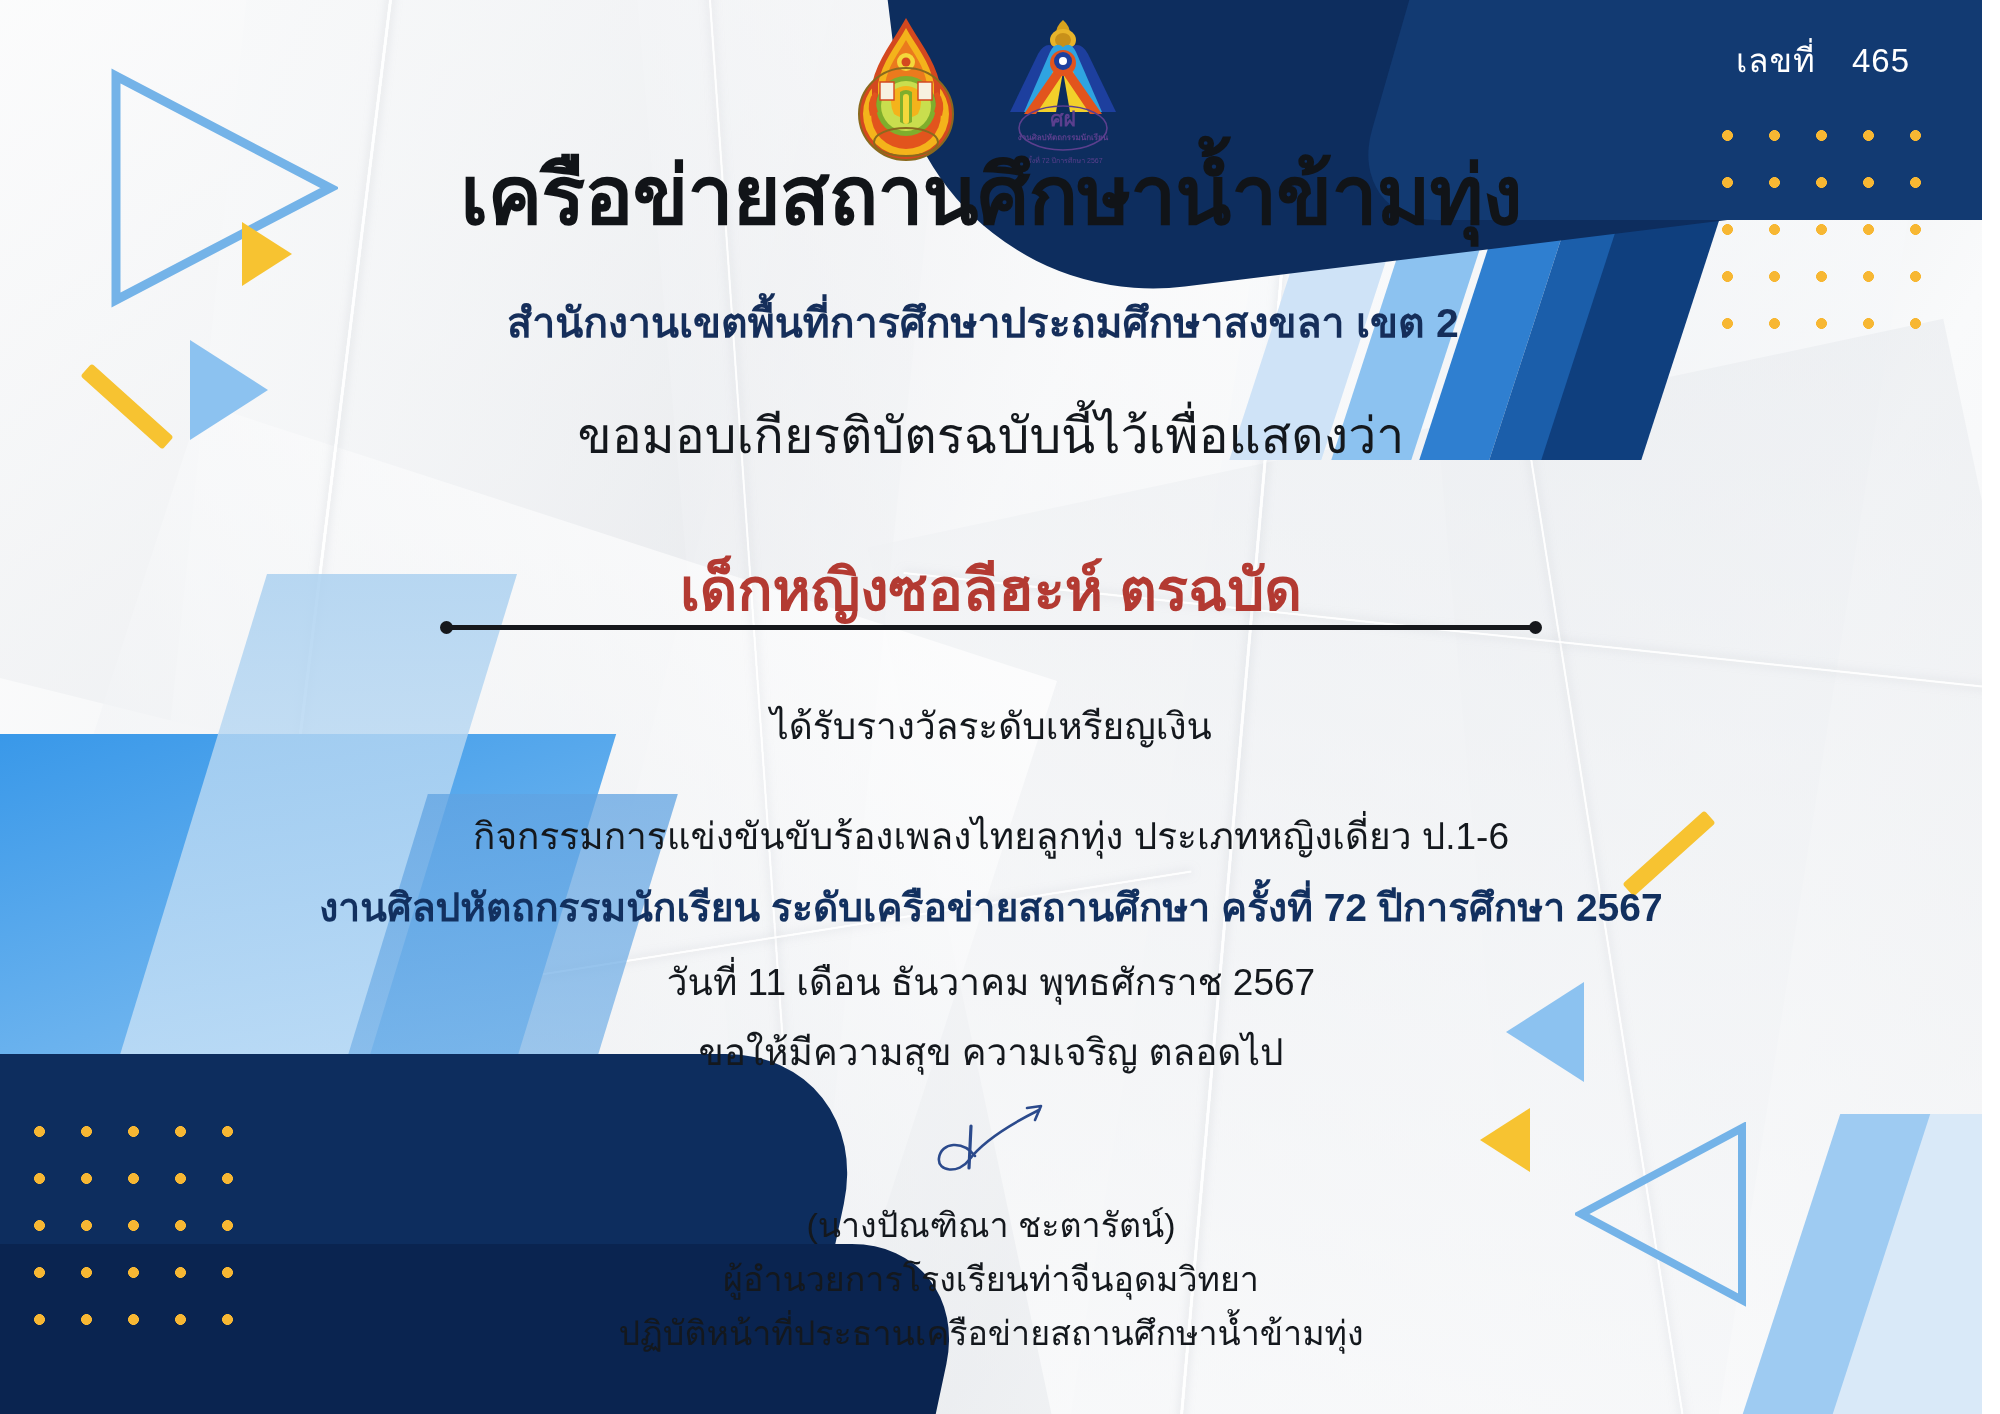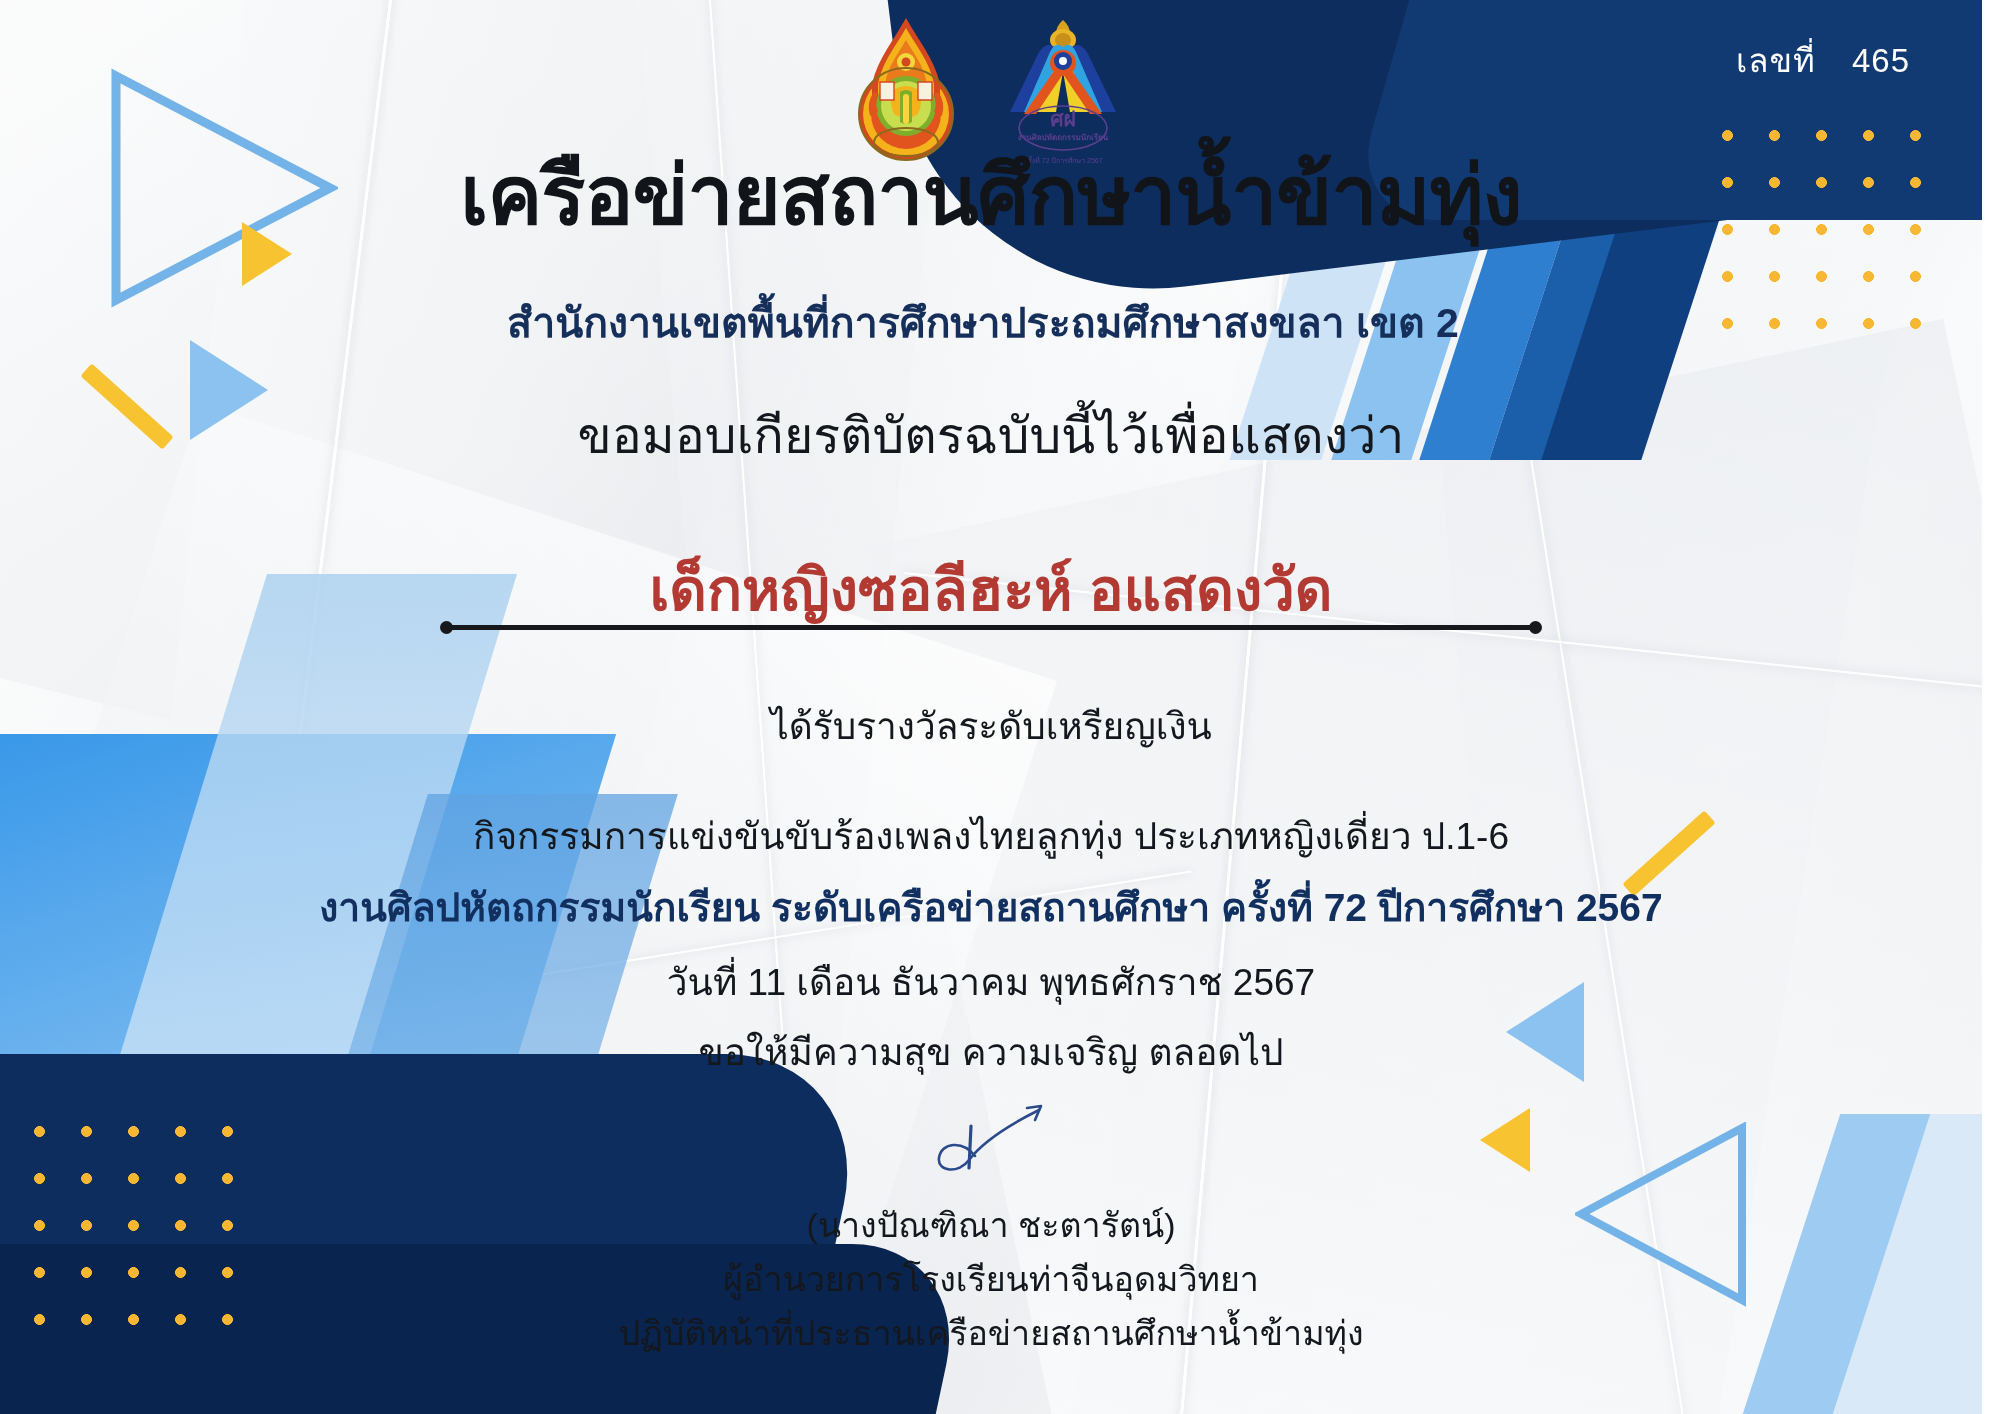--- a/index.html
+++ b/index.html
@@ -286,21 +286,21 @@
         </svg>
         <div class="logo-cap">ครั้งที่ 72 ปีการศึกษา 2567</div>
       </div>
 
     </div>
 
     <div class="title">เครือข่ายสถานศึกษาน้ำข้ามทุ่ง</div>
     <div class="subtitle">สำนักงานเขตพื้นที่การศึกษาประถมศึกษาสงขลา  เขต  2</div>
     <div class="intro">ขอมอบเกียรติบัตรฉบับนี้ไว้เพื่อแสดงว่า</div>
 
-    <div class="name">เด็กหญิงซอลีฮะห์ อแสดงวัด</div>
+    <div class="name">เด็กหญิงซอลีฮะห์ ตรฉบัด</div>
     <div class="rule"></div>
 
     <div class="body-line l-award">ได้รับรางวัลระดับเหรียญเงิน</div>
     <div class="body-line l-activity">กิจกรรมการแข่งขันขับร้องเพลงไทยลูกทุ่ง ประเภทหญิงเดี่ยว  ป.1-6</div>
     <div class="body-line l-event">งานศิลปหัตถกรรมนักเรียน ระดับเครือข่ายสถานศึกษา ครั้งที่ 72 ปีการศึกษา 2567</div>
     <div class="body-line l-date">วันที่  11 เดือน ธันวาคม พุทธศักราช 2567</div>
     <div class="body-line l-wish">ขอให้มีความสุข ความเจริญ ตลอดไป</div>
 
     <svg class="sig-mark" viewBox="0 0 160 90">
       <path d="M60 30 L 58 72" stroke="#2b4a8c" stroke-width="3.2" fill="none" stroke-linecap="round"></path>

